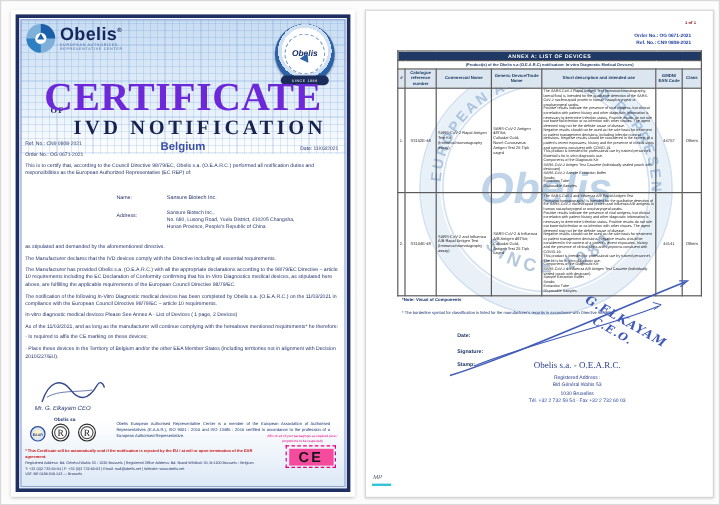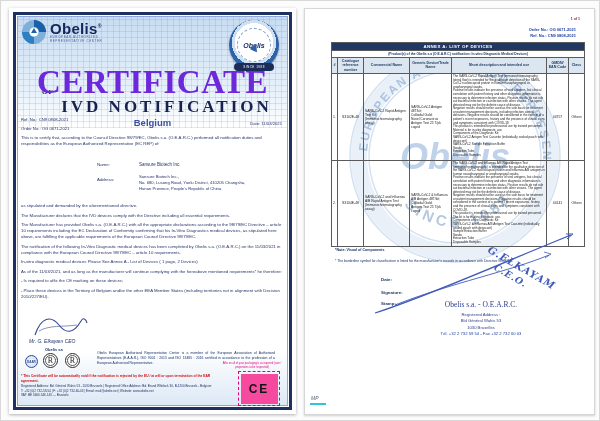--- a/index.html
+++ b/index.html
@@ -63,21 +63,21 @@
   .seal-r{position:absolute;top:345px;width:15px;height:15px;border-radius:50%;border:1.3px solid #2b2b2b;
     display:flex;align-items:center;justify-content:center;background:#fff;}
   .seal-r span{font-family:"Liberation Serif",serif;font-size:8px;color:#222;border:0.8px solid #555;border-radius:50%;
     width:11px;height:11px;display:flex;align-items:center;justify-content:center;}
   .membership{position:absolute;left:88px;top:343px;width:178px;font-size:3.4px;line-height:1.5;color:#17306b;text-align:justify;}
 
   .void-note{position:absolute;left:12px;top:366px;width:202px;font-size:3.3px;font-weight:bold;color:#cb0d0d;line-height:1.4;}
   .cert-footer{position:absolute;left:12px;top:376px;width:206px;font-size:3.1px;line-height:1.5;color:#1c2c5e;}
 
   .ce-note{position:absolute;left:212px;top:354px;width:62px;text-align:center;font-size:2.7px;color:#e6007e;line-height:1.3;}
-  .ce-box{position:absolute;left:229px;top:363px;width:42px;height:35px;border:1px dashed #e6007e;padding:1.5px;}
+  .ce-box{position:absolute;left:229px;top:363px;width:42px;height:19px;border:1px dashed #e6007e;padding:1.5px;}
   .ce-box-inner{width:100%;height:100%;background:#f54a9e;display:flex;align-items:center;justify-content:center;}
   .ce-letters{font-size:12px;font-weight:bold;color:#141414;letter-spacing:2px;font-family:"Liberation Sans",sans-serif;}
 
   
   .page{position:absolute;left:303px;top:7px;width:289px;height:405px;background:#fff;border:1px solid #d6d6d6;
     box-shadow:0 1px 2px rgba(0,0,0,.18);}
   .page *{box-sizing:border-box;}
   .page-note{position:absolute;right:14px;top:8px;font-size:3.5px;font-weight:bold;color:#8b2020;}
   .page-head{position:absolute;right:18px;top:18px;text-align:right;font-size:4px;font-weight:bold;color:#1f3fa0;line-height:1.6;}
 

